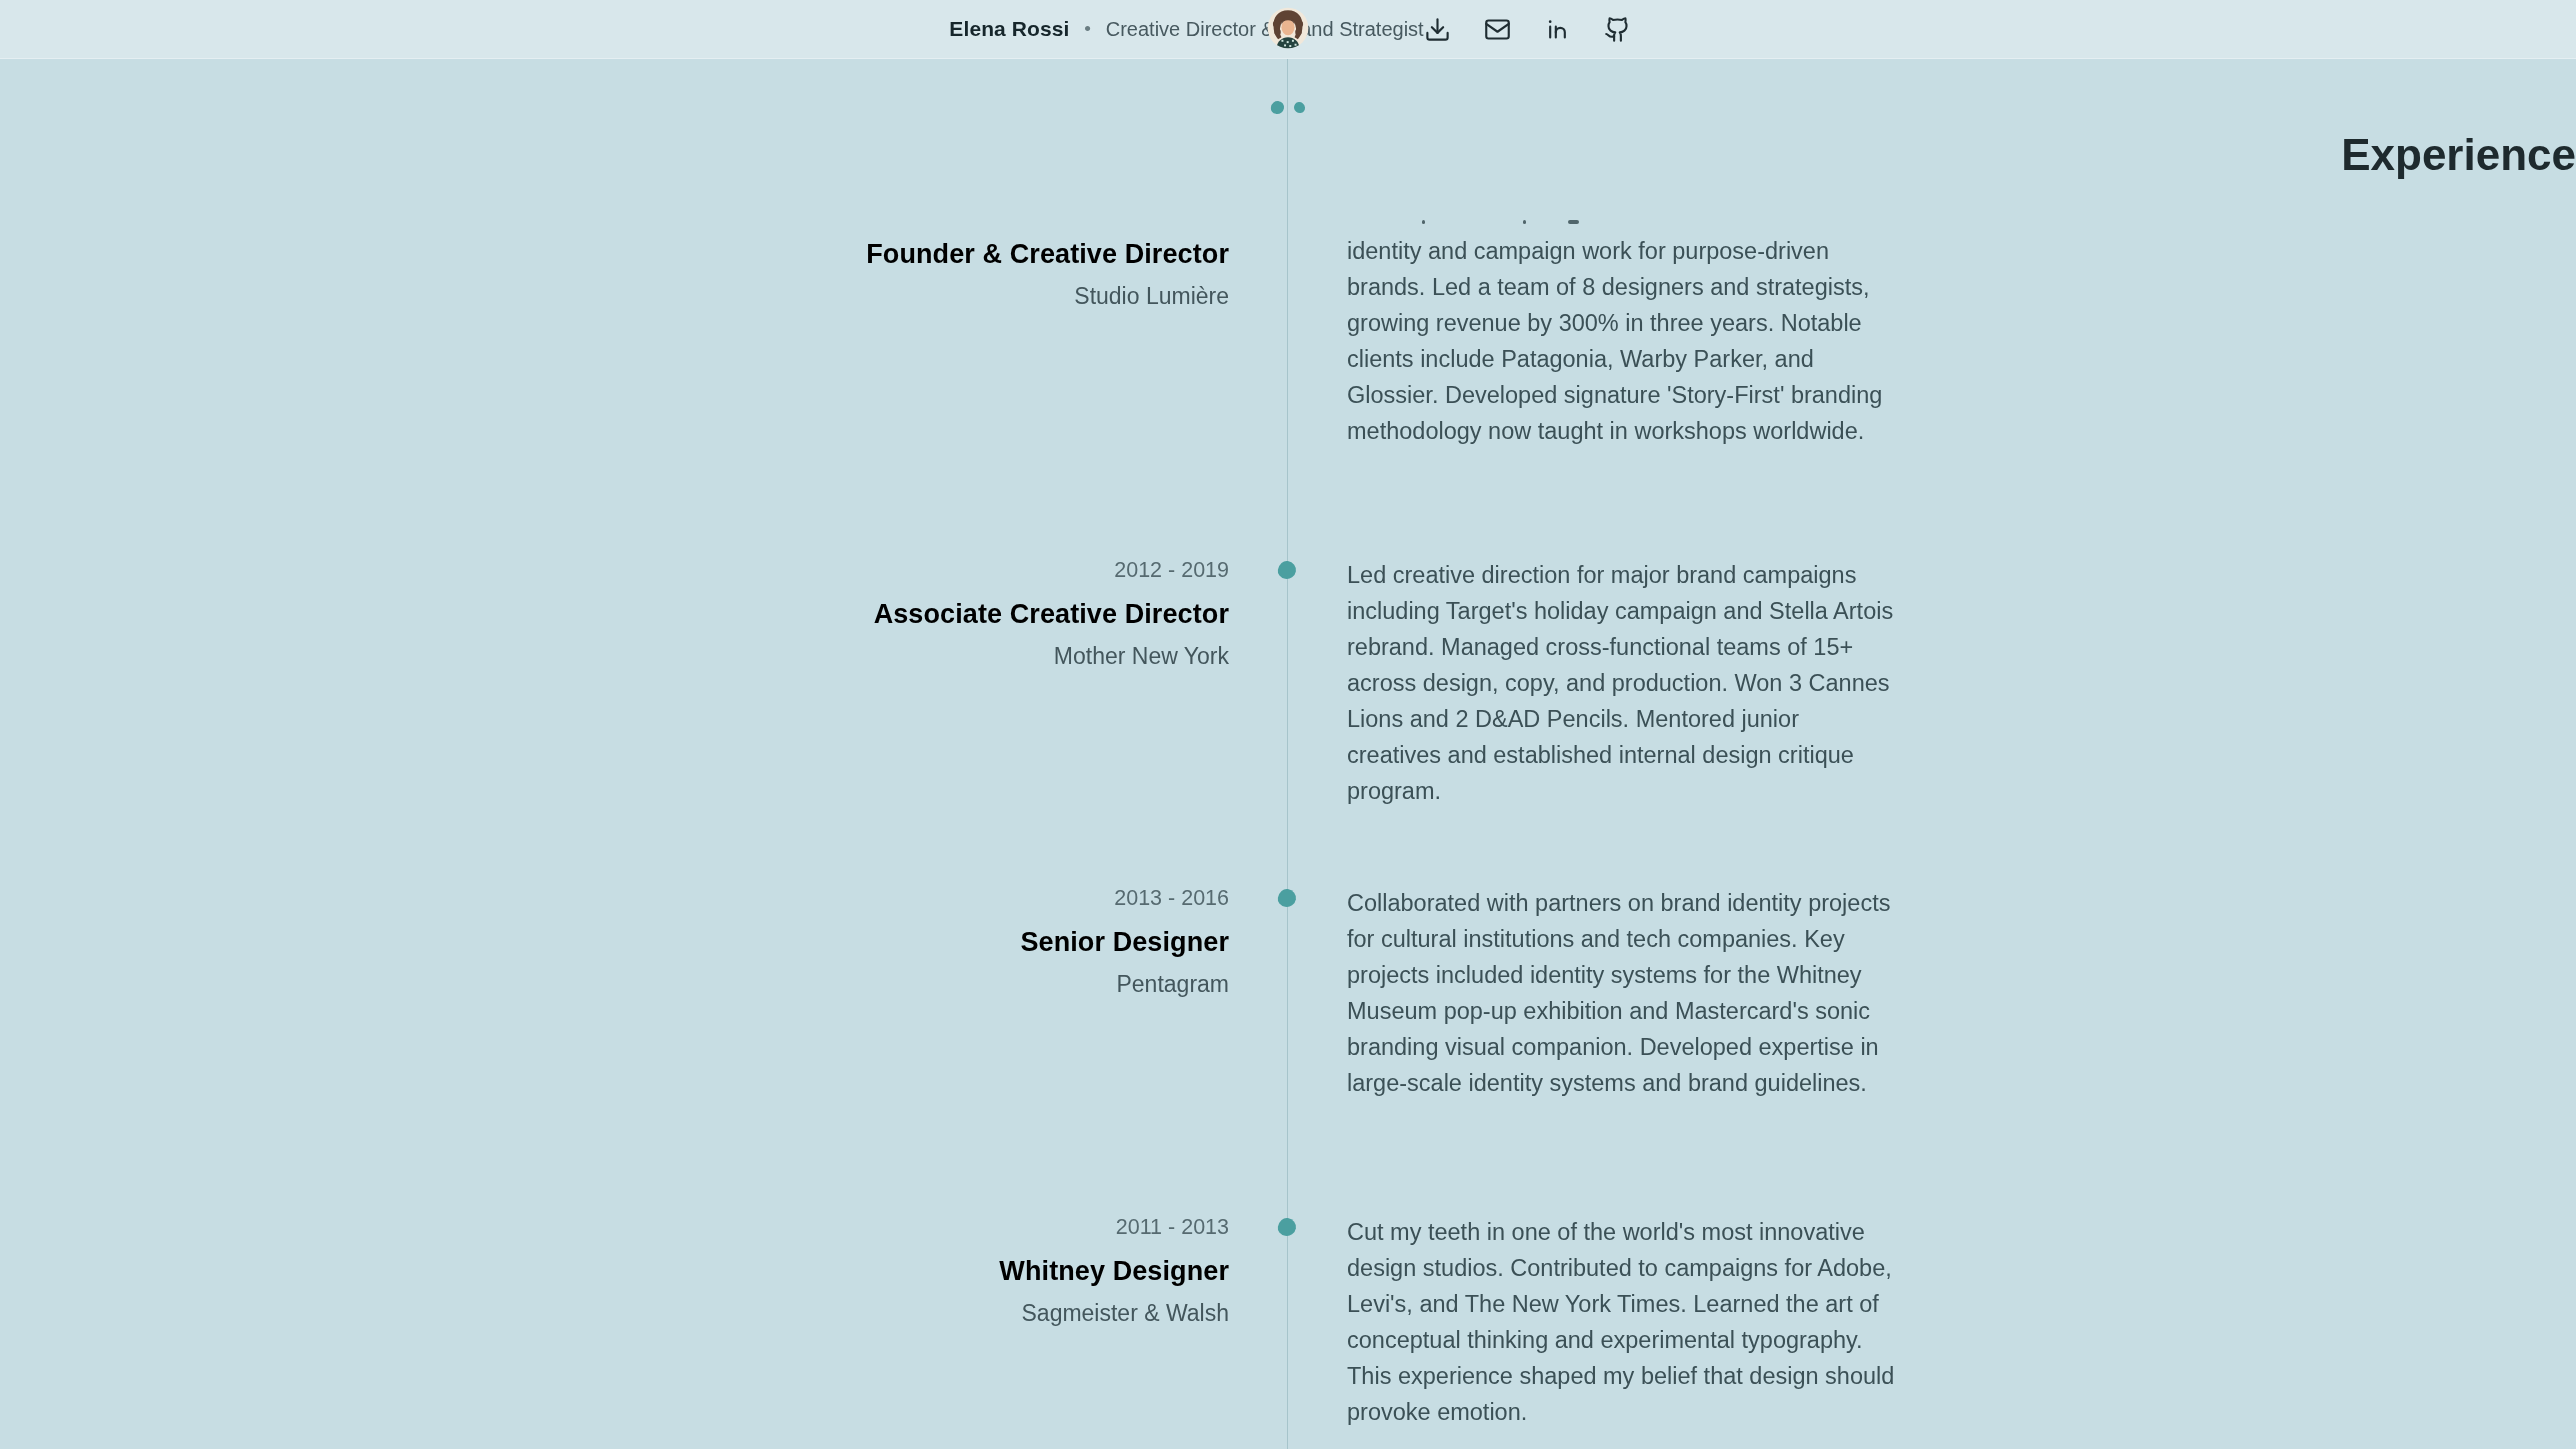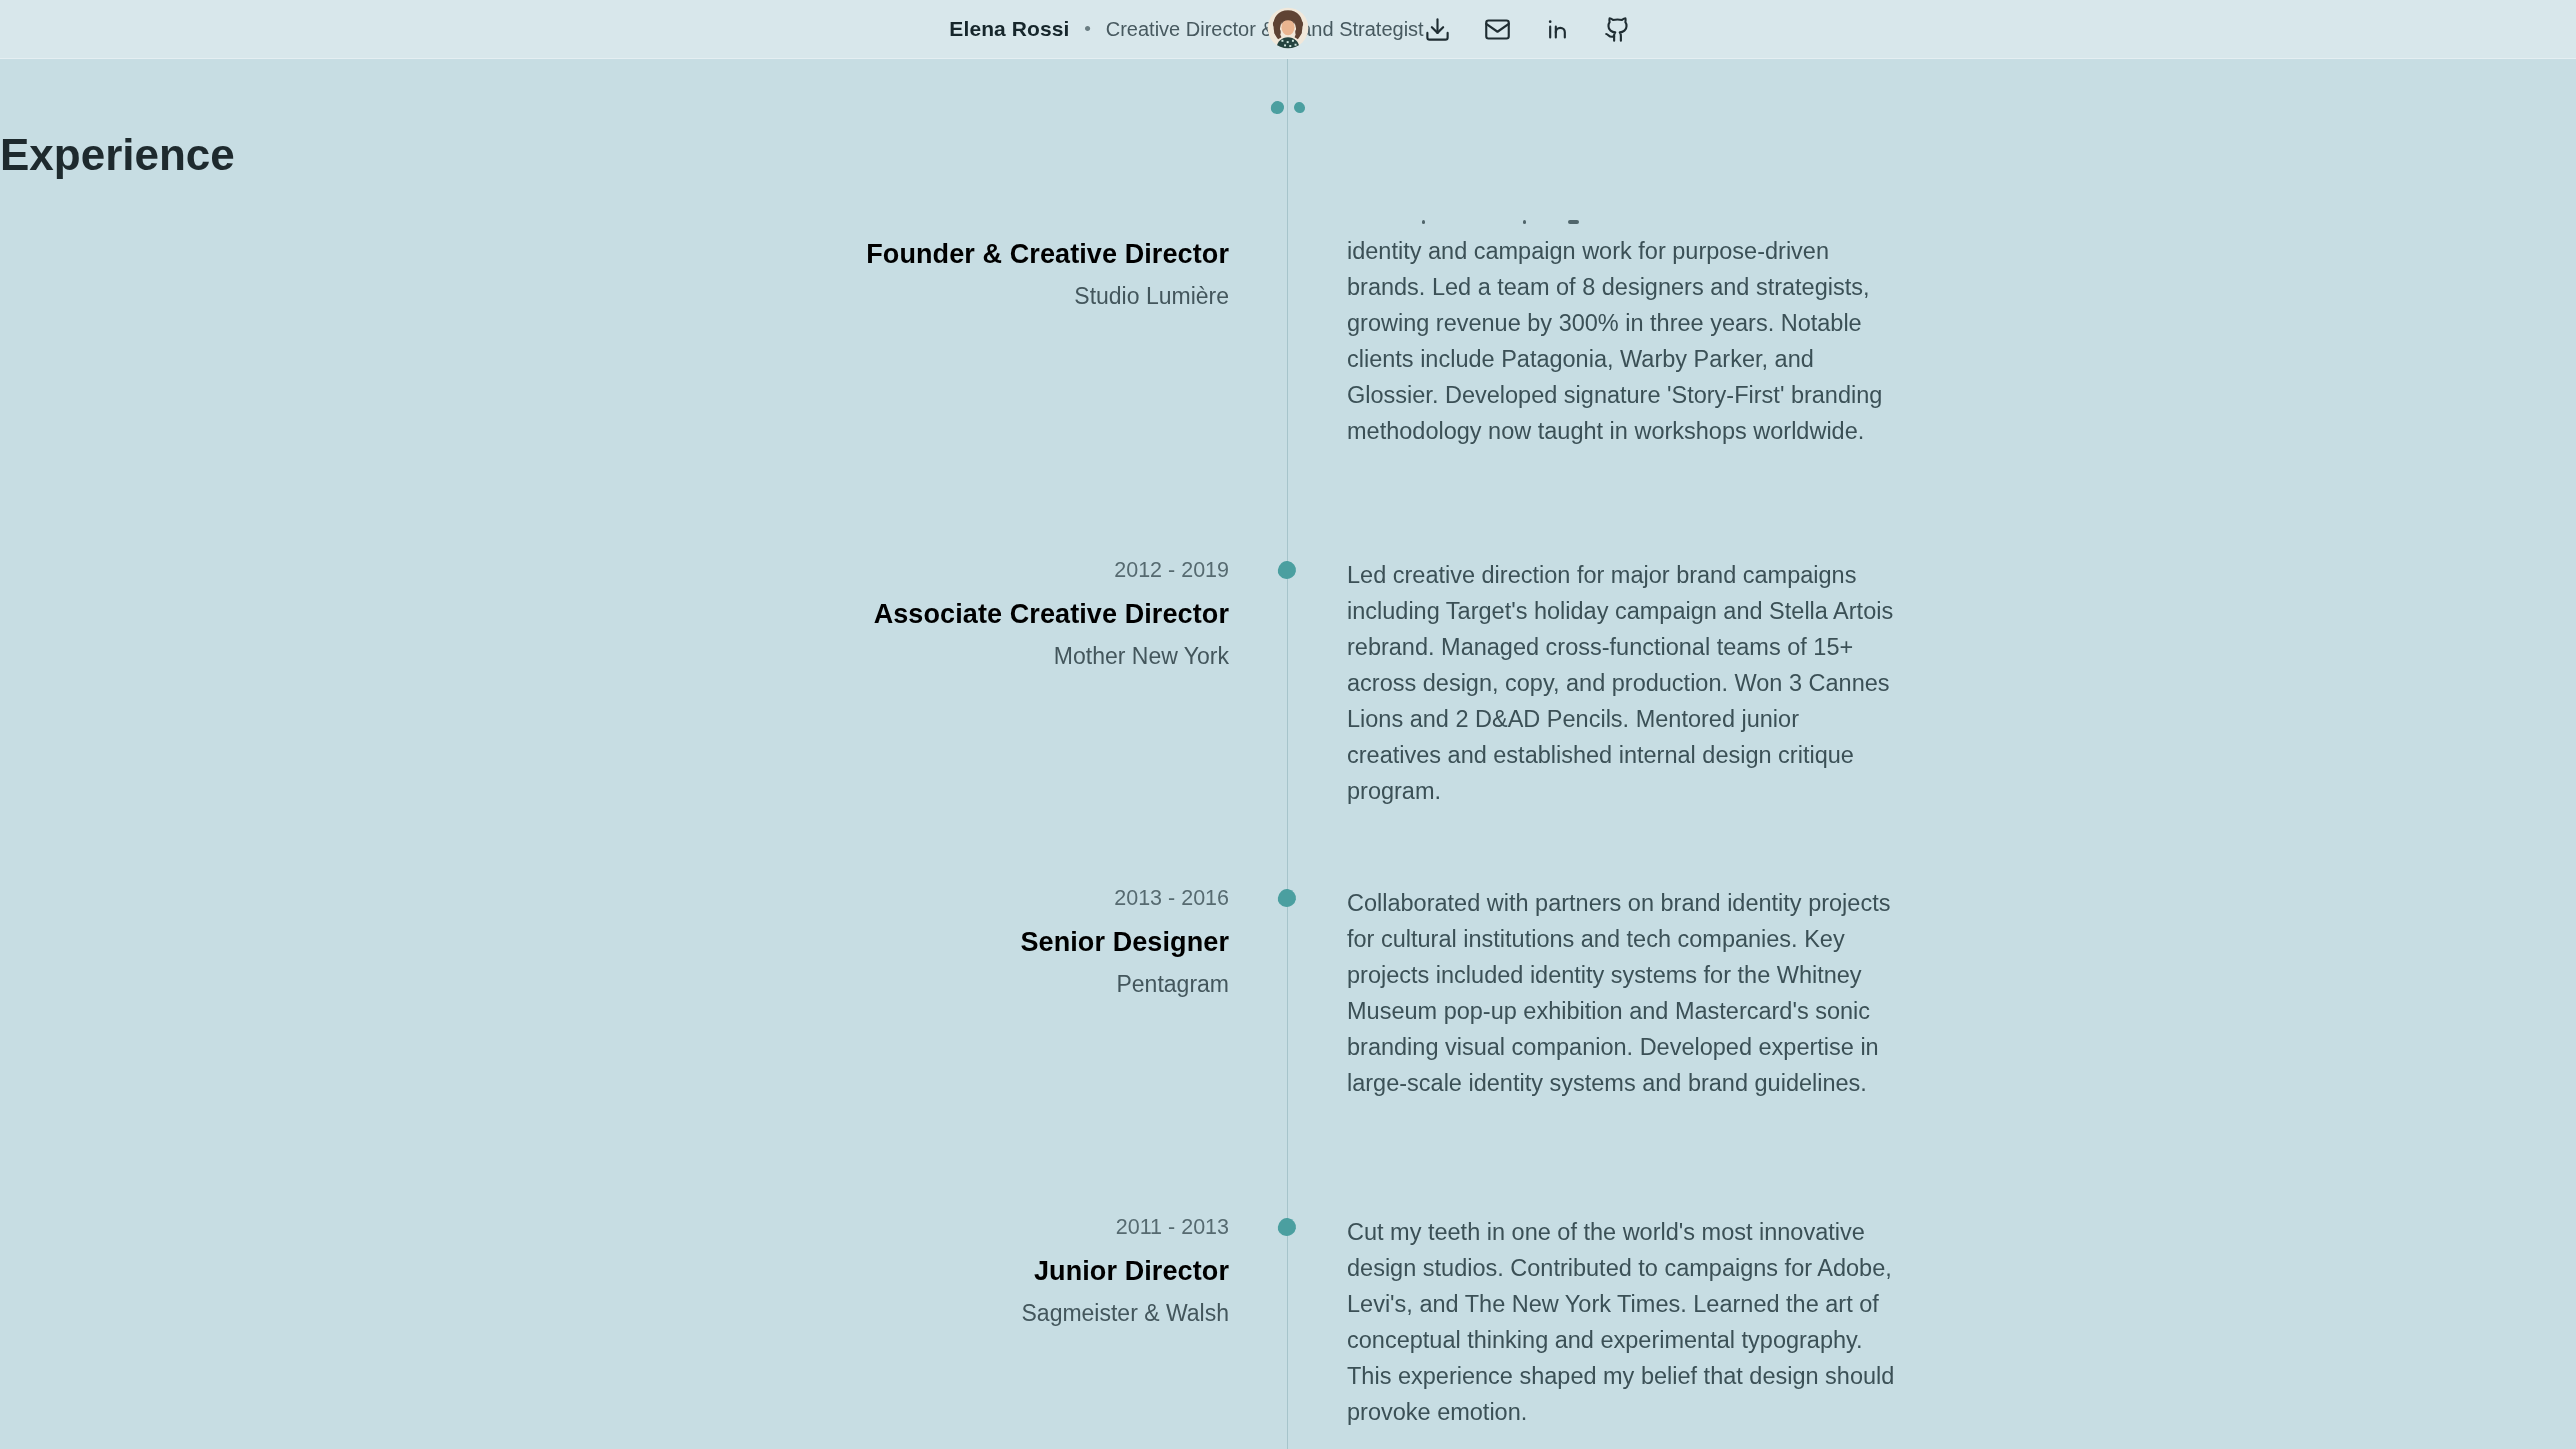--- a/index.html
+++ b/index.html
@@ -41,21 +41,21 @@
 
   
   .accent-dot { position:absolute; background:#4b9fa0; z-index:5; }
   .accent-dot.d1 { left:1271px; top:101px; width:12.7px; height:12.7px;
      border-radius:52% 48% 55% 45% / 55% 50% 50% 45%; transform:rotate(8deg); }
   .accent-dot.d2 { left:1294px; top:102px; width:11.4px; height:11.4px;
      border-radius:48% 52% 45% 55% / 50% 55% 45% 50%; transform:rotate(-6deg); }
 
   .section-title {
     position:absolute; top:131px; left:0; width:2576px;
-    text-align:left; font-size:44px; line-height:48px; font-weight:bold;
+    text-align:right; font-size:44px; line-height:48px; font-weight:bold;
     color:#1e2a2e; letter-spacing:0px;
   }
 
   
   .timeline-line {
     position:absolute; left:1287px; top:59px; width:1.3px; height:1390px;
     background:#a6c4cb;
   }
   .entry { position:absolute; left:0; width:2576px; }
   .entry.e1 { top:197px; }
@@ -202,19 +202,19 @@
       <h2 class="jtitle">Senior Designer</h2>
       <div class="company">Pentagram</div>
     </div>
     <div class="desc">Collaborated with partners on brand identity projects for cultural institutions and tech companies. Key projects included identity systems for the Whitney Museum pop-up exhibition and Mastercard's sonic branding visual companion. Developed expertise in large-scale identity systems and brand guidelines.</div>
   </article>
 
   <article class="entry e4">
     <span class="tdot"></span>
     <div class="left">
       <div class="period">2011 - 2013</div>
-      <h2 class="jtitle">Junior Director</h2>
+      <h2 class="jtitle">Whitney Designer</h2>
       <div class="company">Sagmeister &amp; Walsh</div>
     </div>
     <div class="desc">Cut my teeth in one of the world's most innovative design studios. Contributed to campaigns for Adobe, Levi's, and The New York Times. Learned the art of conceptual thinking and experimental typography. This experience shaped my belief that design should provoke emotion.</div>
   </article>
 </main>
 
 
 </body></html>

